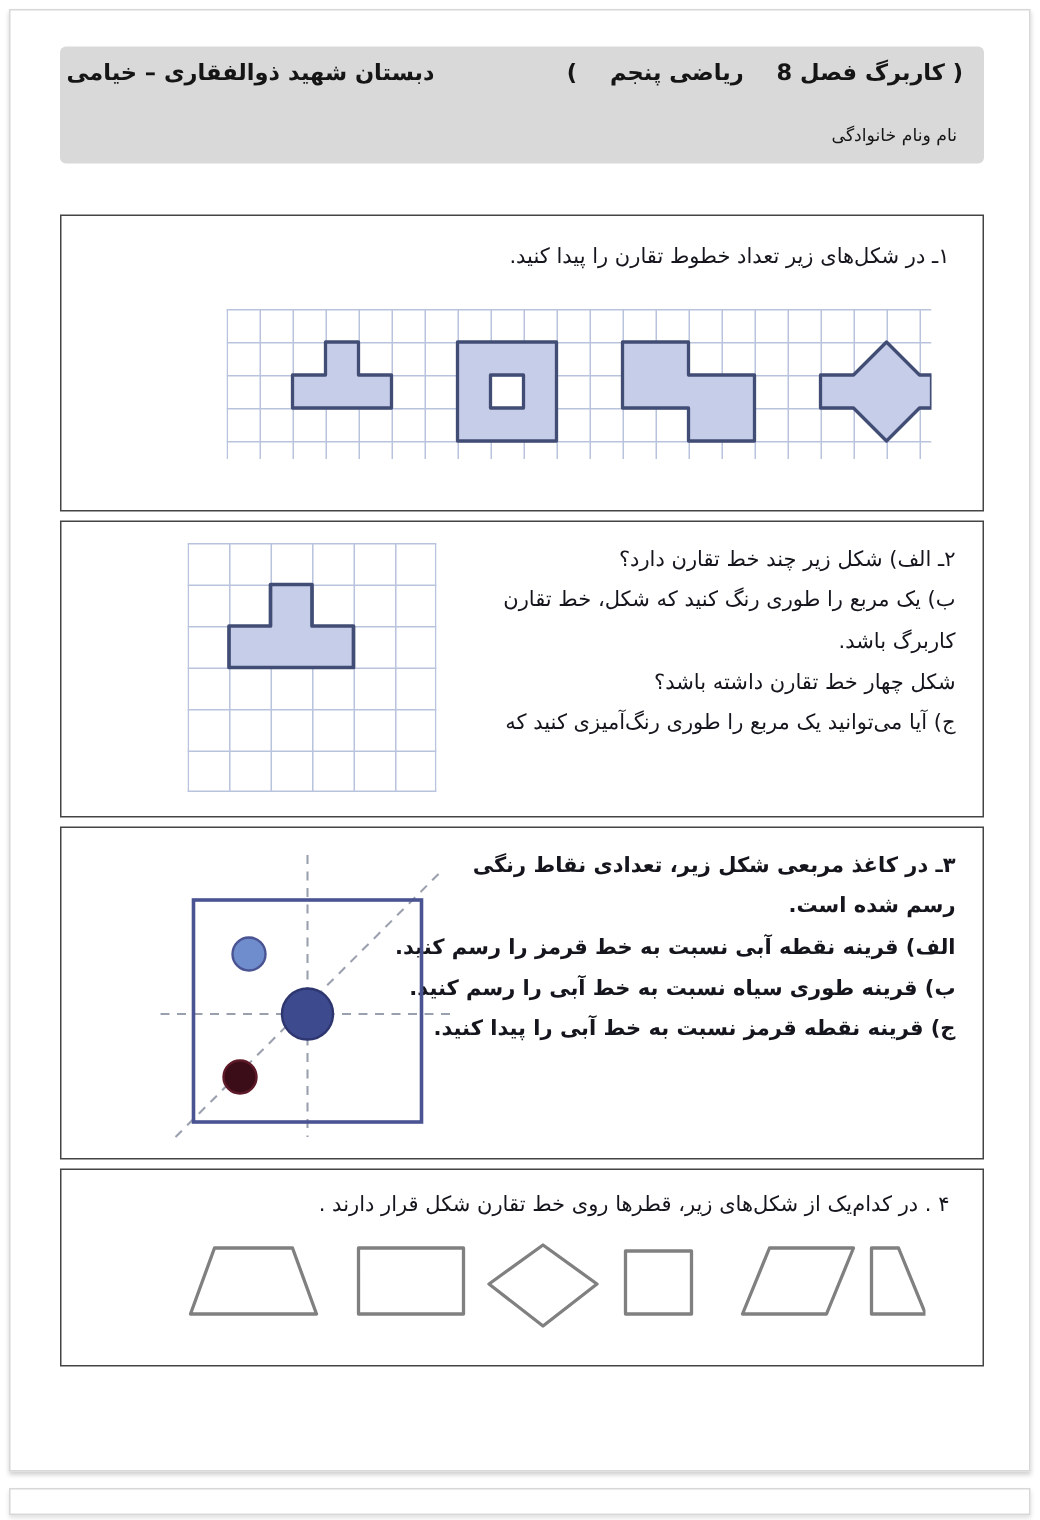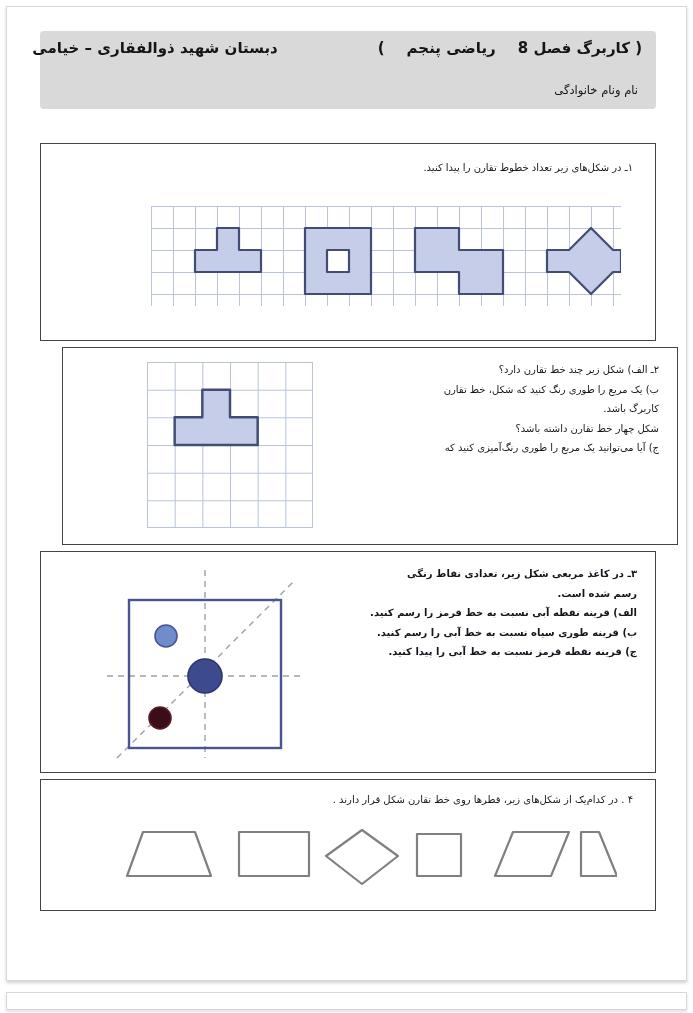--- a/index.html
+++ b/index.html
@@ -59,21 +59,21 @@
     flex-direction: row;
     align-items: baseline;
     justify-content: flex-start;
     gap: 22px;
     font-size: 15px;
     font-weight: bold;
     color: #151515;
     direction: rtl;
     white-space: nowrap;
   }
-  .hdr-school { margin-right: 22px; }
+  .hdr-school { margin-right: 10px; }
   .hdr-spacer { flex: 0 0 34px; }
   .header-line2 {
     position: absolute;
     top: 52px;
     right: 18px;
     font-size: 11.5px;
     font-weight: normal;
     color: #151515;
     direction: rtl;
     white-space: nowrap;
@@ -82,30 +82,30 @@
   
   .qbox {
     position: absolute;
     left: 33px;
     width: 616px;
     border: 1px solid #444;
     box-sizing: border-box;
     background: #fff;
   }
   #q1 { top: 136px;  height: 198px; }
-  #q2 { top: 340px;  height: 198px; margin-left: 22px; }
+  #q2 { top: 340px;  height: 198px; }
   #q3 { top: 544px;  height: 222px; font-weight: bold; }
   #q4 { top: 772px;  height: 132px; }
 
   .qtext {
     position: absolute;
     direction: rtl;
     text-align: right;
     color: #15161d;
-    font-size: 10px;
+    font-size: 14px;
     line-height: 1.95;
     white-space: nowrap;
   }
 
   
   #q1 .qtext { top: 14px; right: 22px; }
   .q1-figure {
     position: absolute;
     left: 110px;
     top: 62px;

